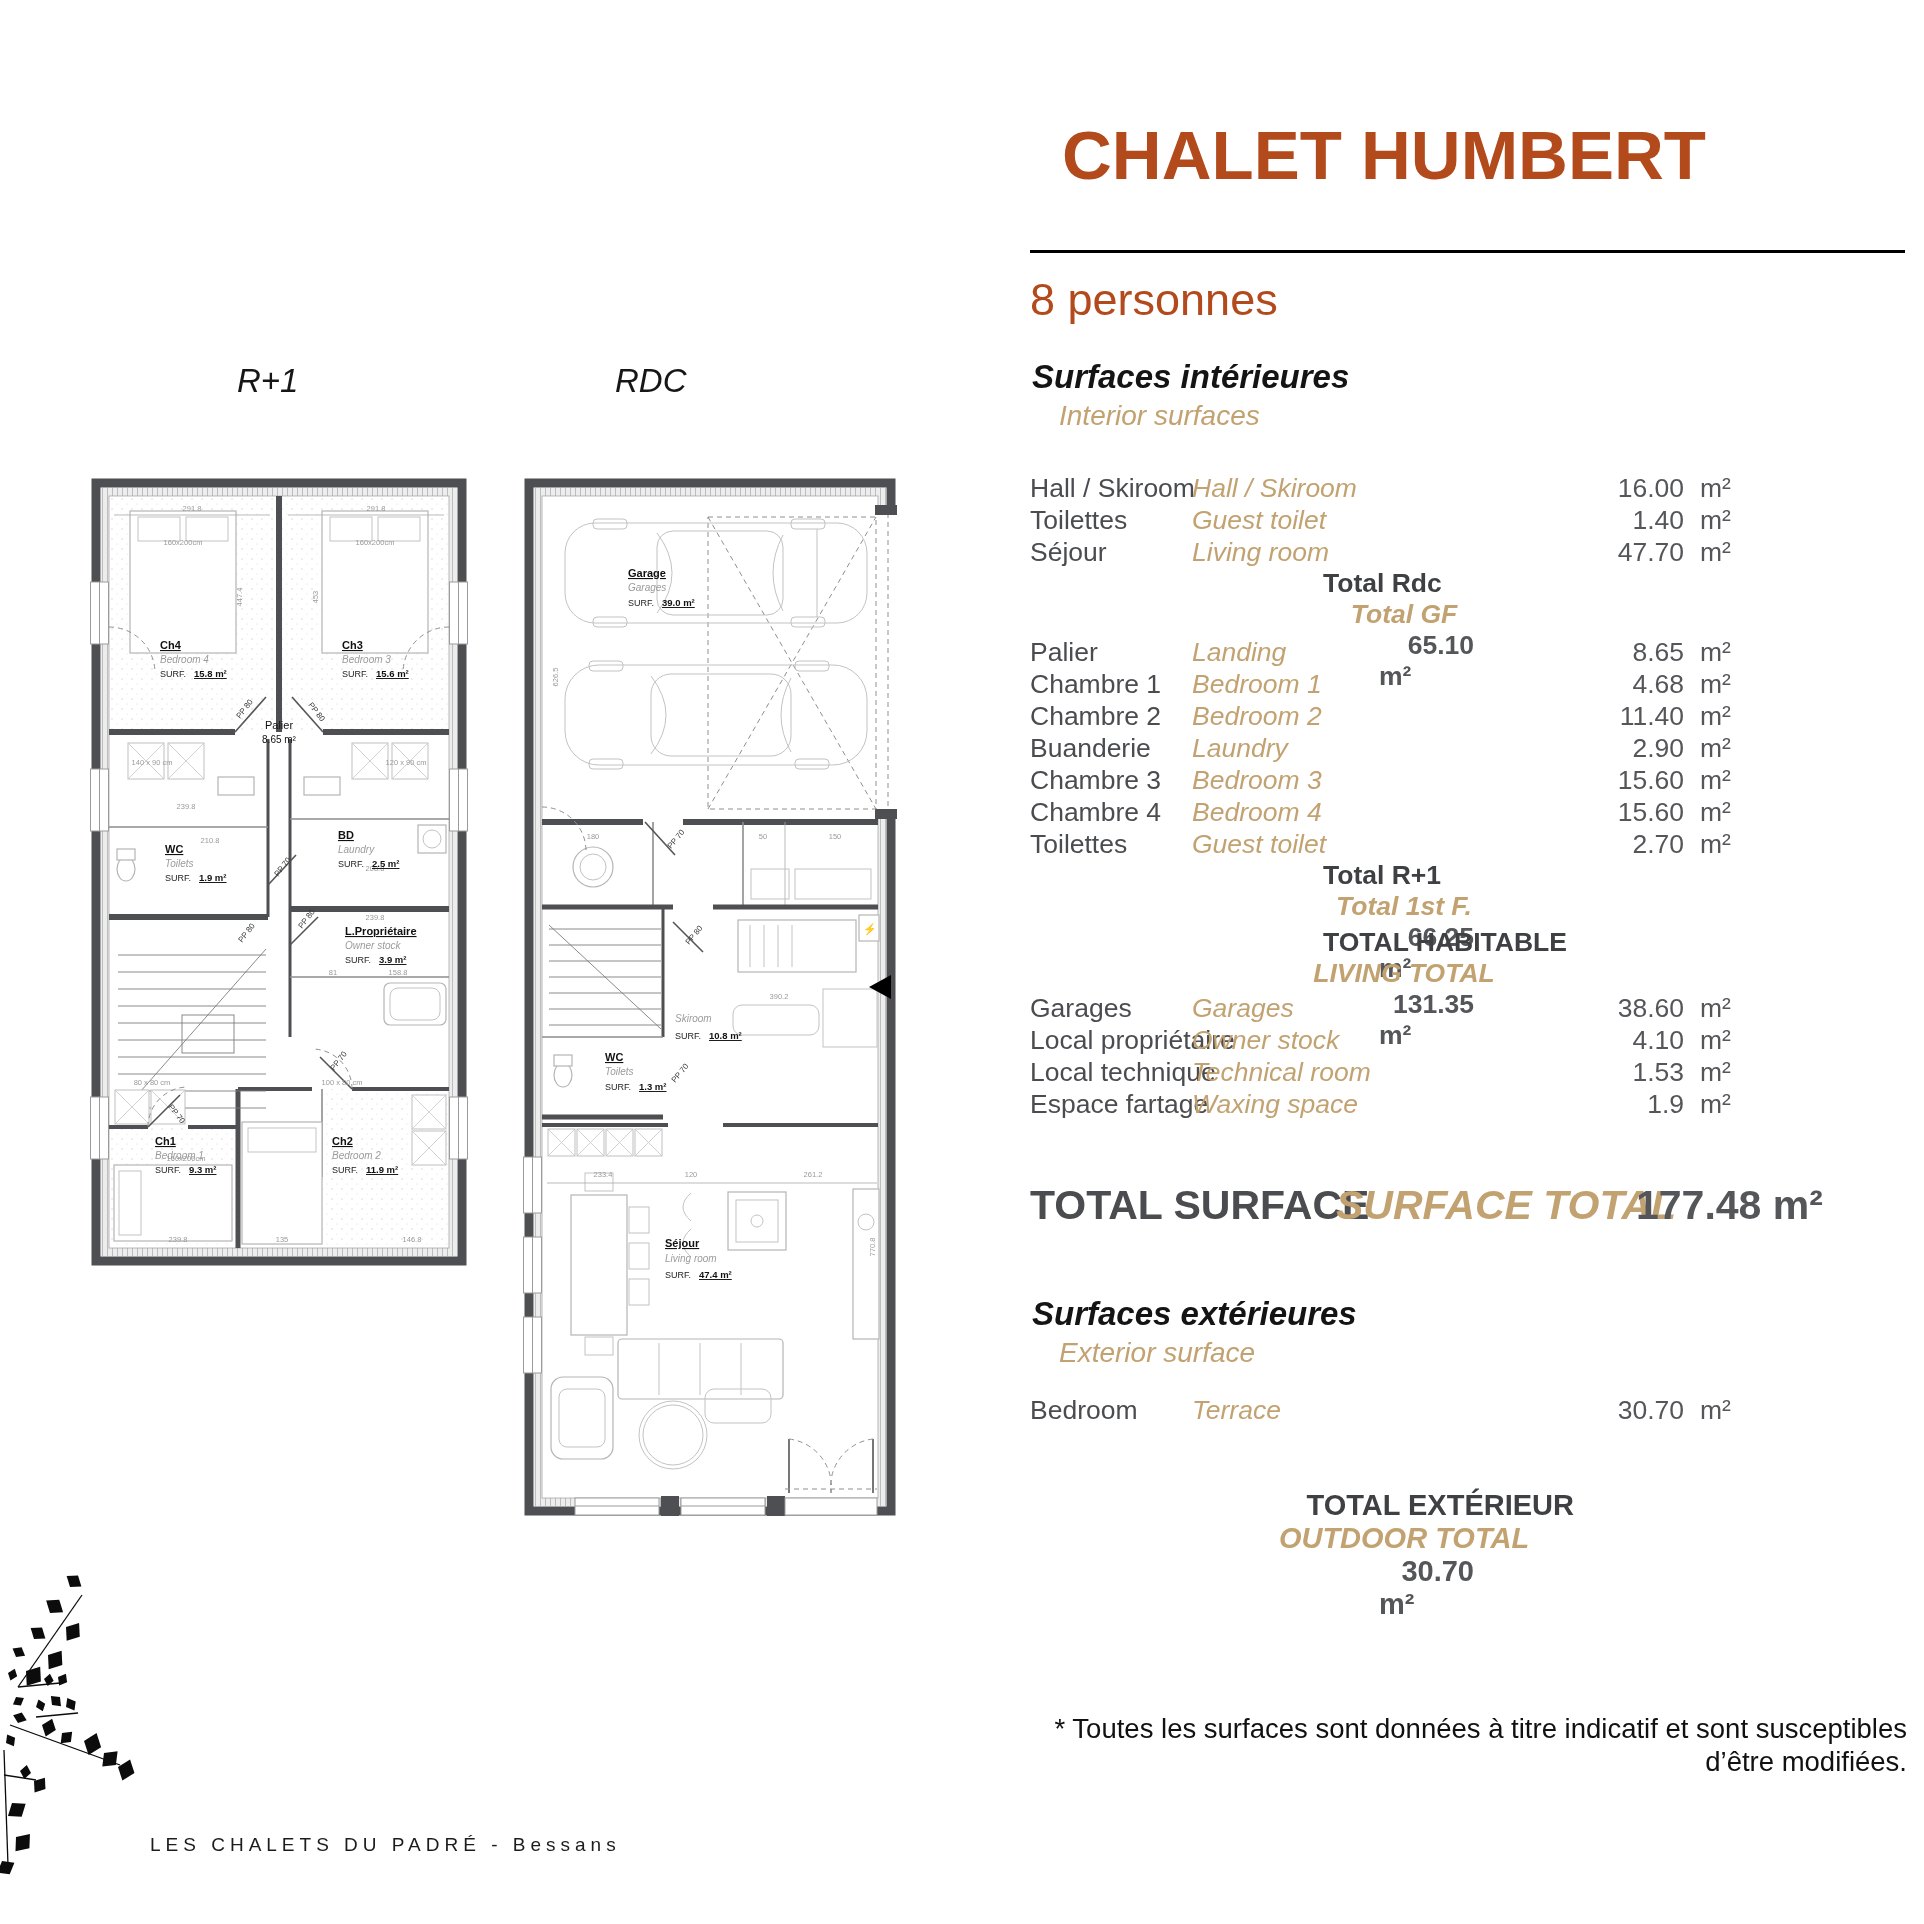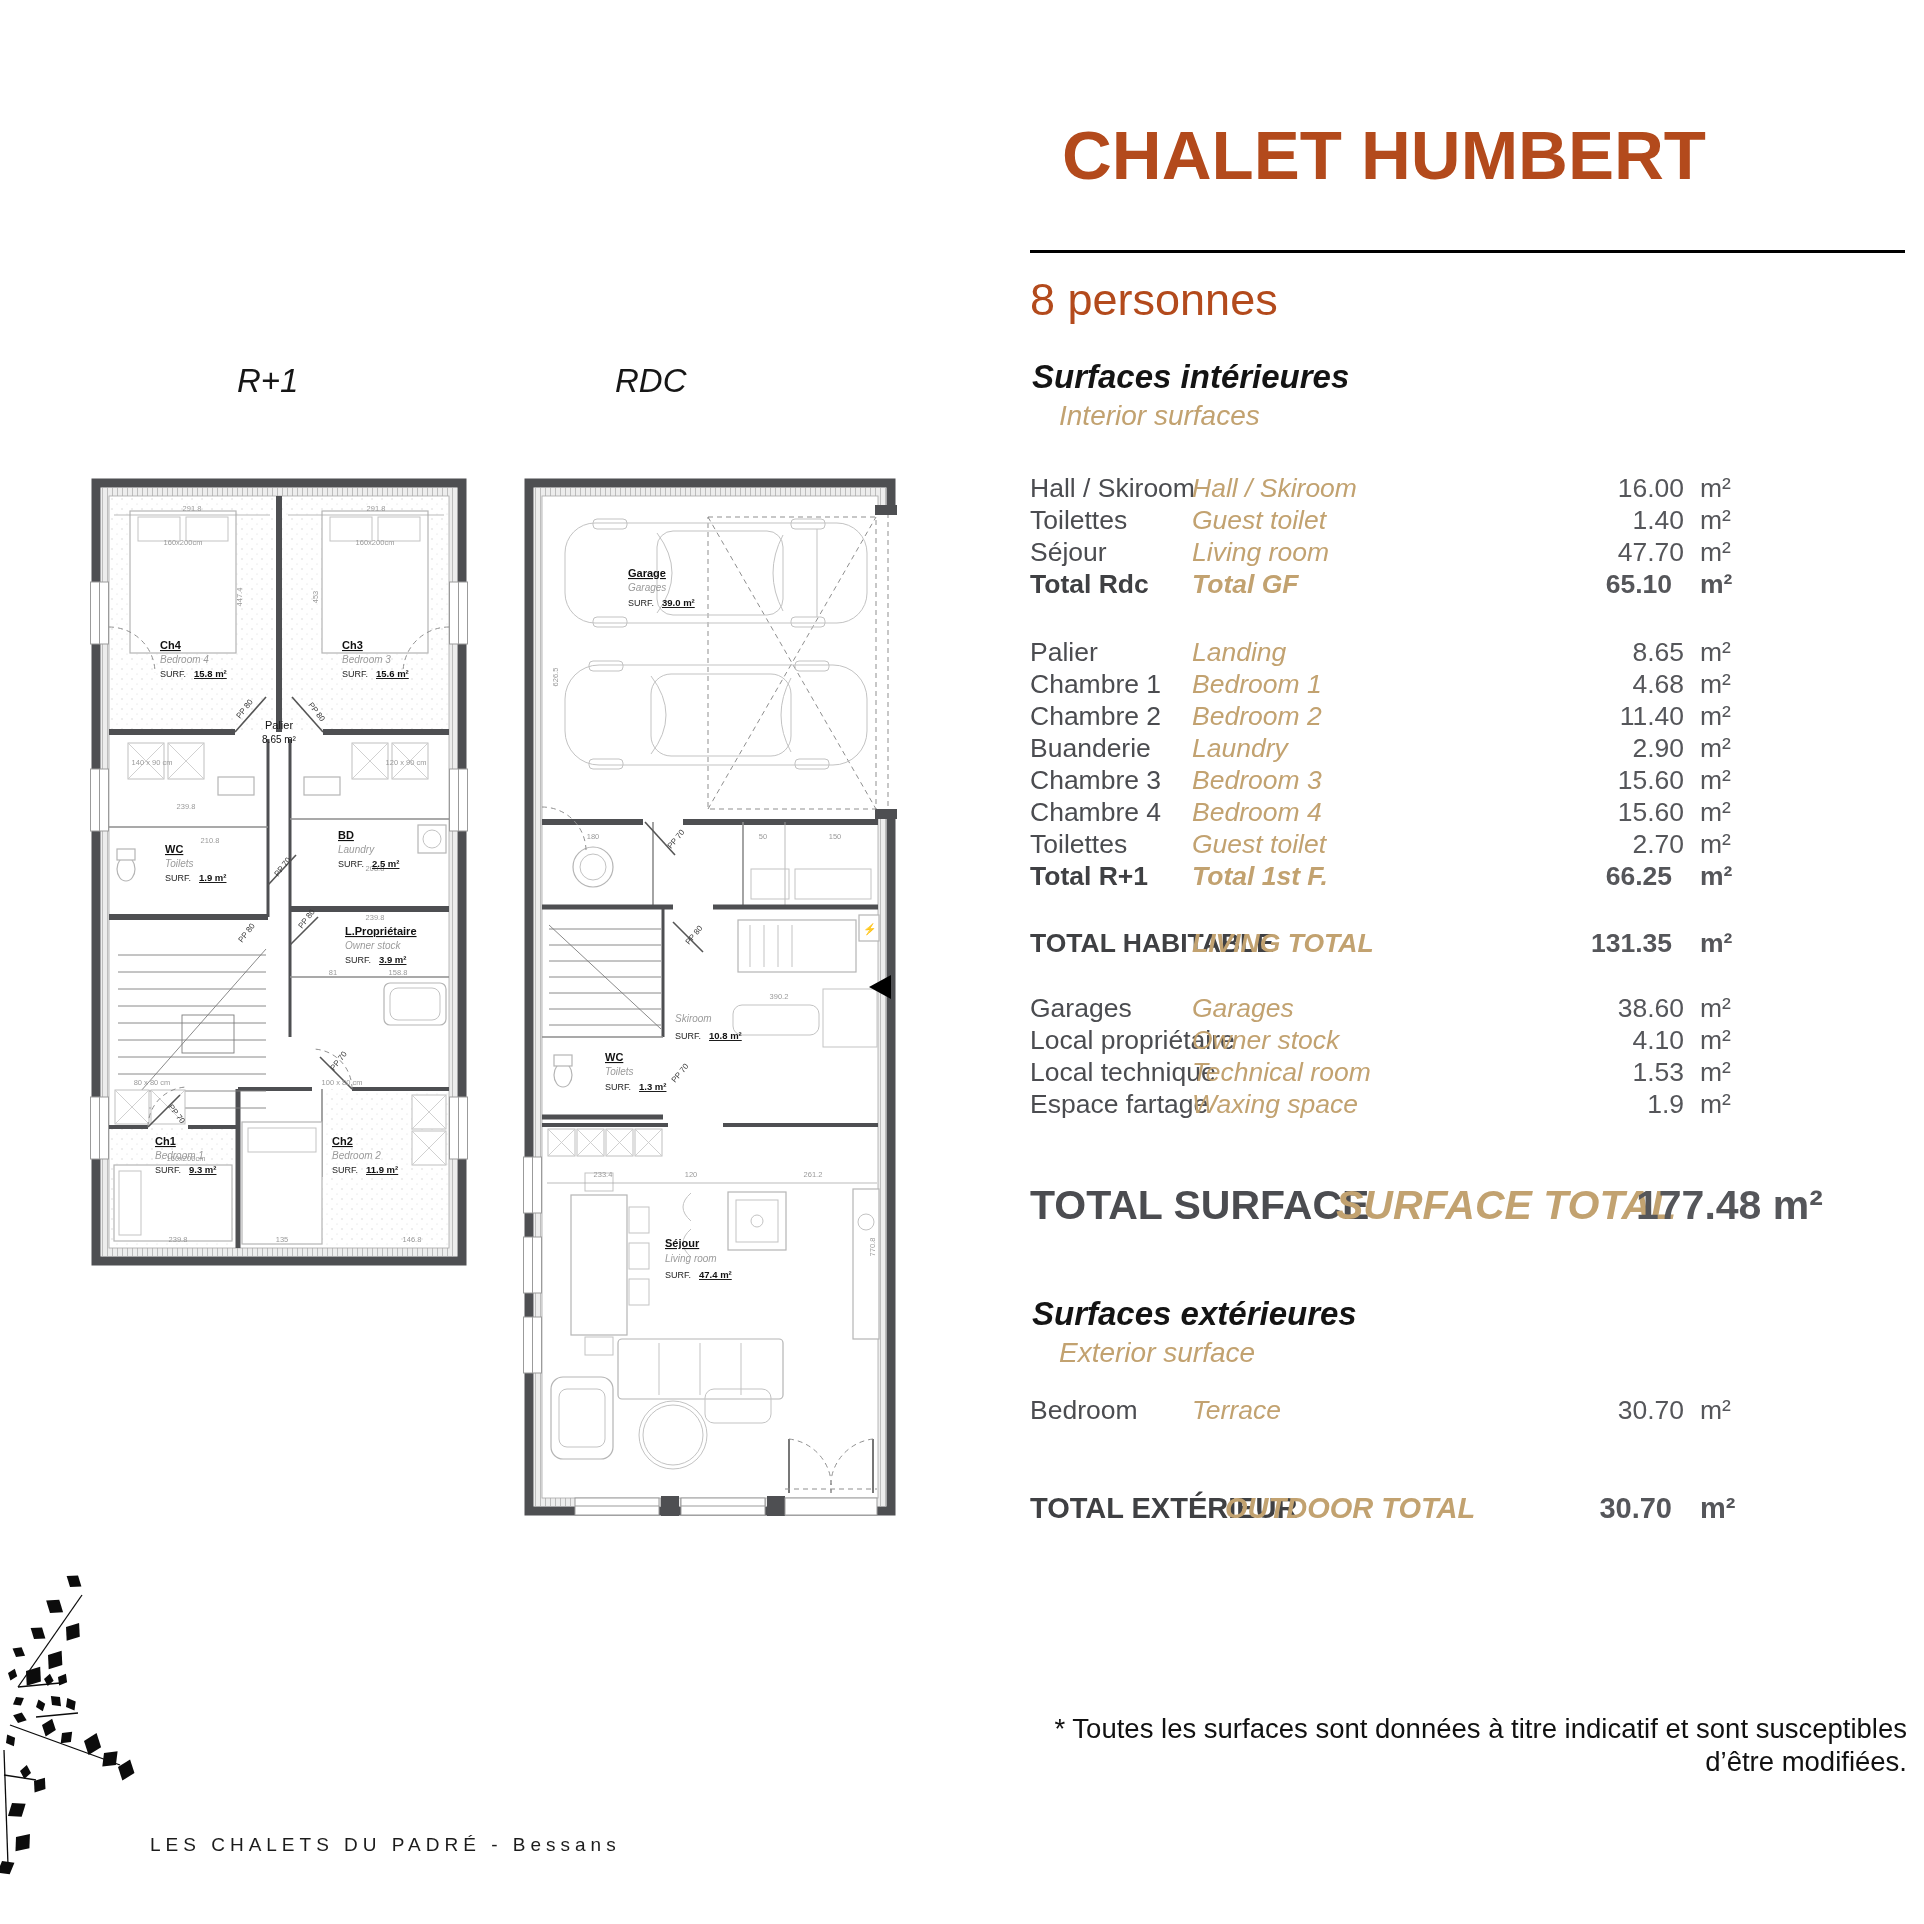--- a/index.html
+++ b/index.html
@@ -19,21 +19,21 @@
   .rule{left:1030px;top:250px;width:875px;height:3px;background:#000;}
   .capacity{left:1030px;top:274px;font-size:45px;color:var(--accent);}
   .sec-fr{font-style:italic;font-weight:700;font-size:33px;color:#141414;}
   .sec-en{font-style:italic;font-size:28px;color:var(--tan);margin-left:27px;}
   .tbl{left:1030px;width:748px;}
   .row{display:flex;align-items:center;height:32px;font-size:26.5px;}
   .row .fr{width:162px;flex:none;color:var(--row-fr);white-space:nowrap;}
   .row .en{flex:1;font-style:italic;color:var(--tan);white-space:nowrap;}
   .row .val{width:140px;flex:none;text-align:right;color:var(--row-val);}
   .row .unit{width:78px;flex:none;padding-left:16px;color:var(--row-val);}
-  .row.bold{font-weight:700;}
+  .row.bold{font-weight:700;flex-direction:column;}
   .row.bold .fr{color:#3f4043;}
   .row.bold .unit{padding-left:28px;}
   .grand{left:1030px;top:1182px;width:748px;display:flex;align-items:center;font-weight:700;font-size:41px;}
   .grand .g-fr{width:306px;flex:none;color:#4b4c50;white-space:nowrap;}
   .grand .g-en{width:300px;flex:none;font-style:italic;color:var(--tan);white-space:nowrap;}
   .grand .g-val{flex:1;text-align:right;color:var(--row-val);white-space:nowrap;}
   .disclaimer{right:17px;top:1712px;width:920px;text-align:right;font-size:27.5px;line-height:33px;color:#111;}
   .footer{left:150px;top:1834px;font-size:19px;letter-spacing:5px;color:#1c1c1c;white-space:nowrap;}
 
   

